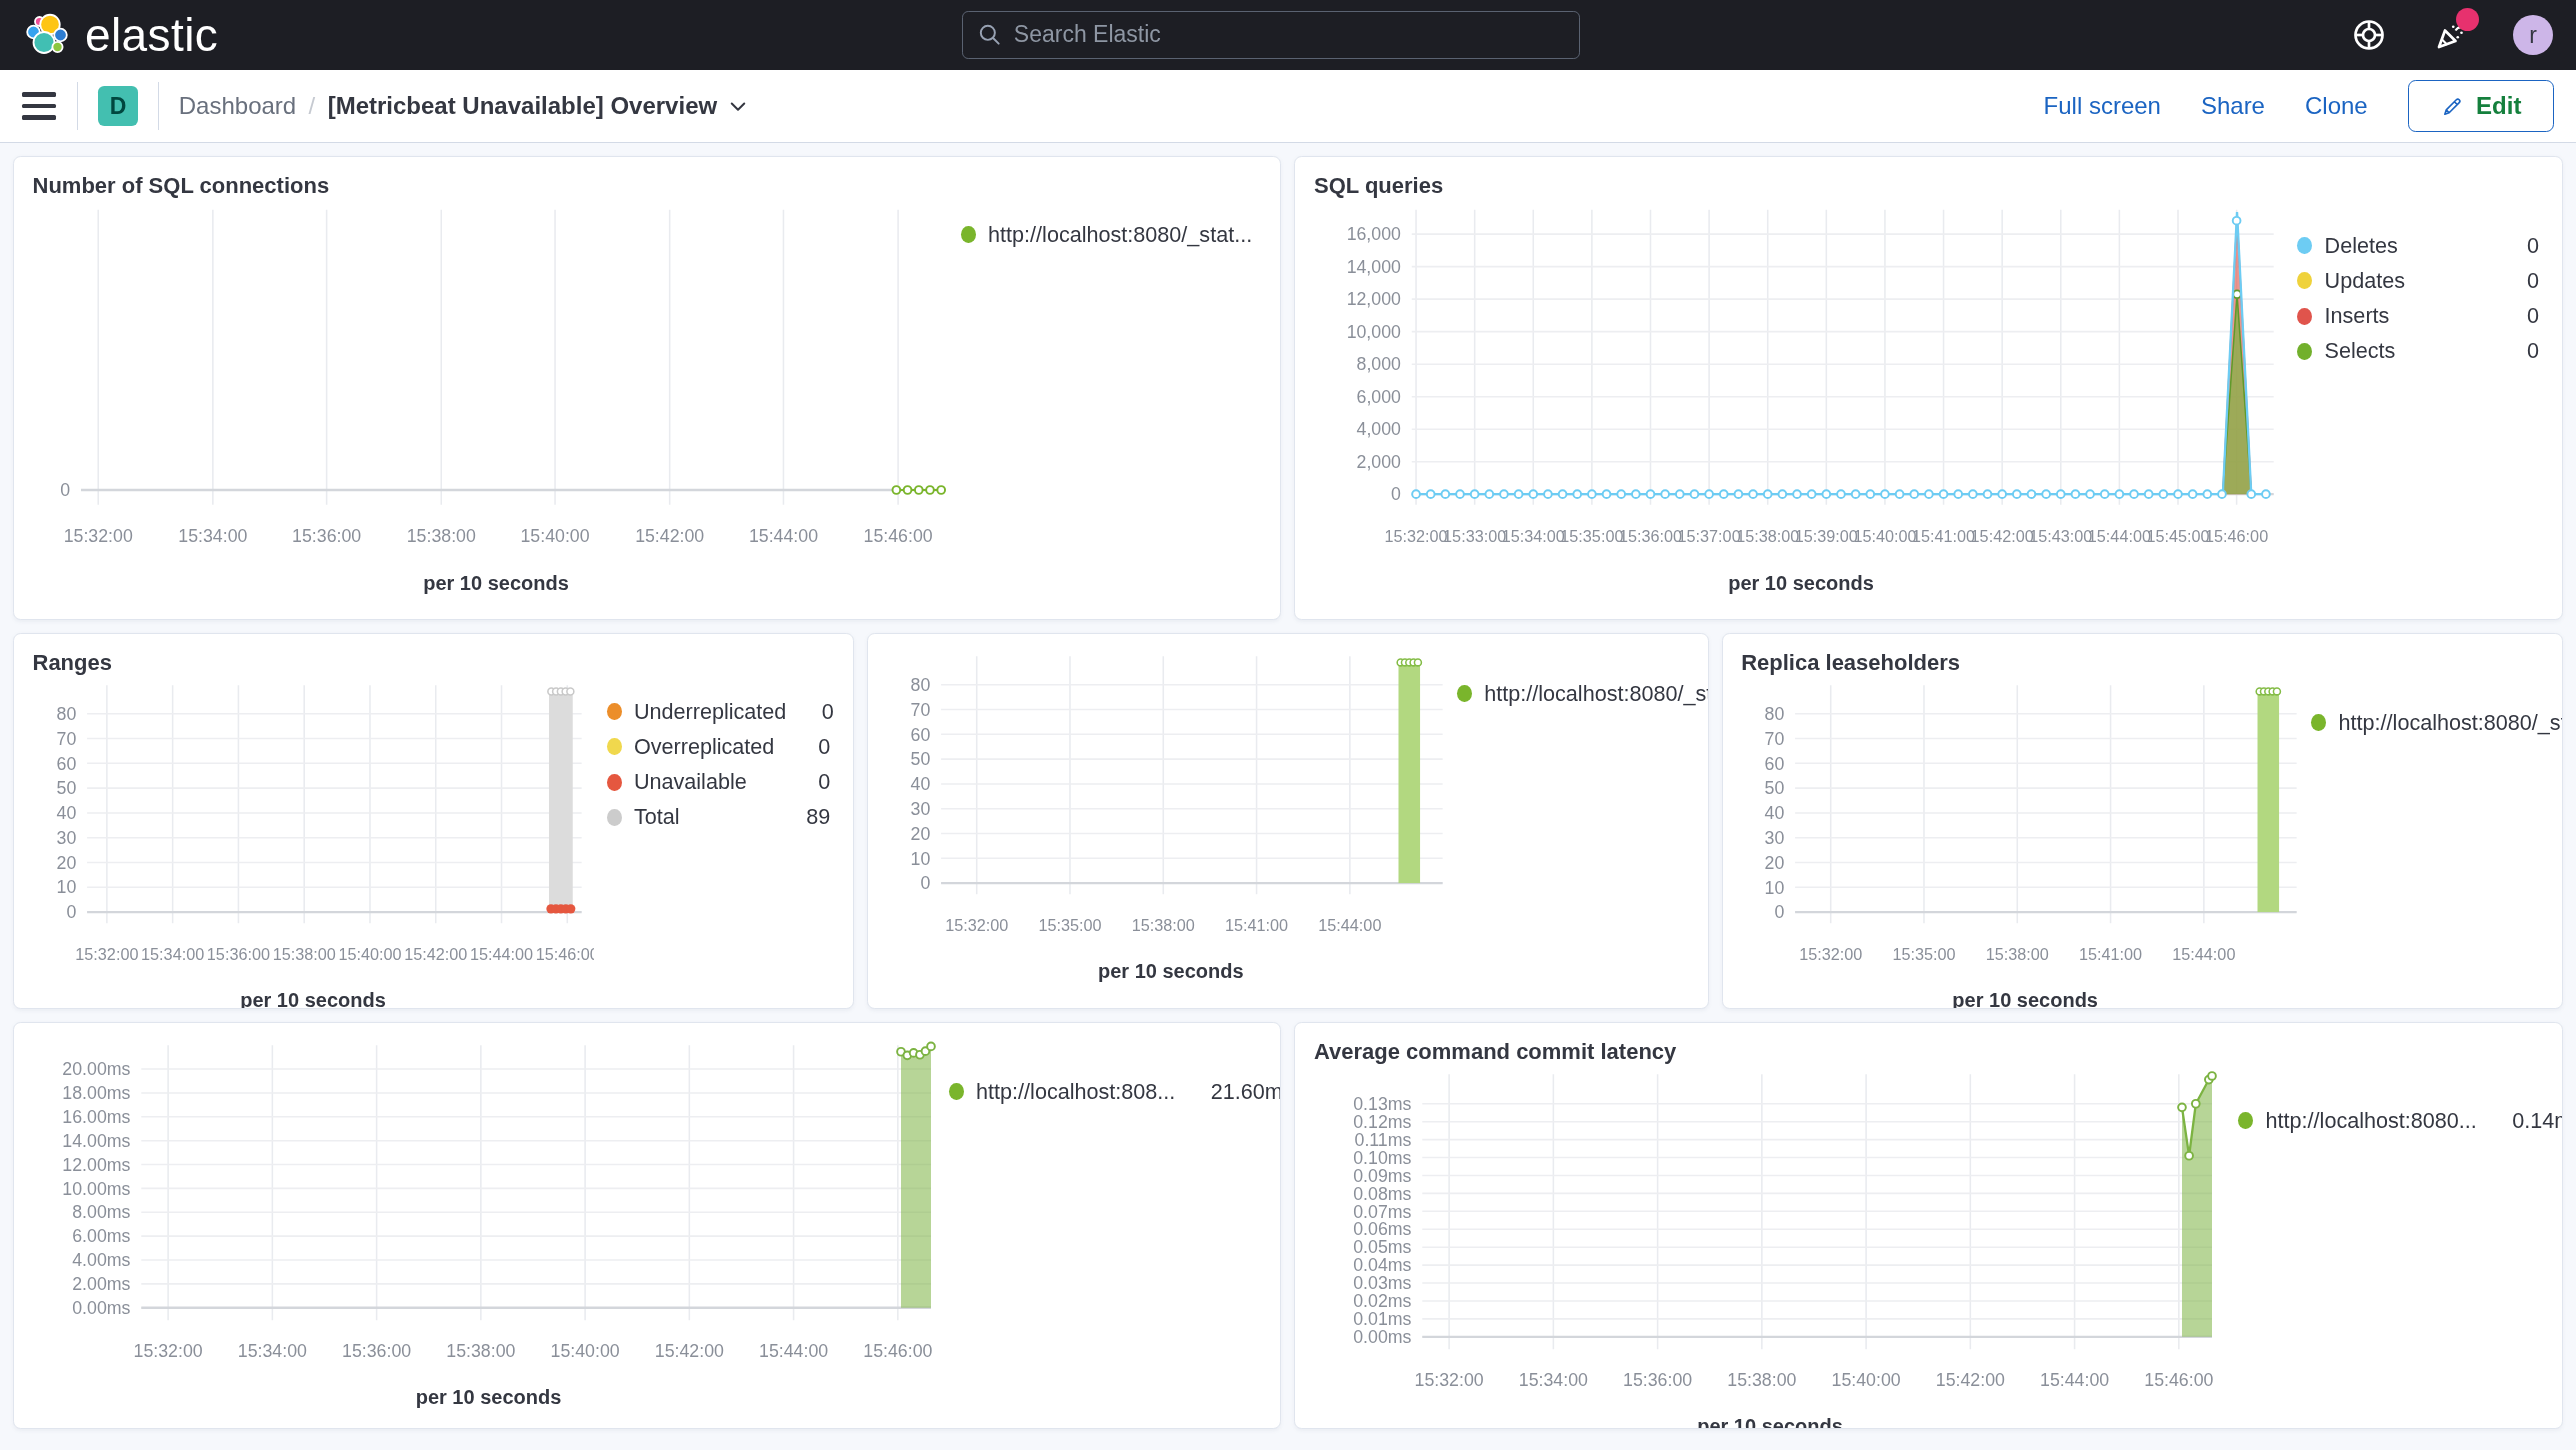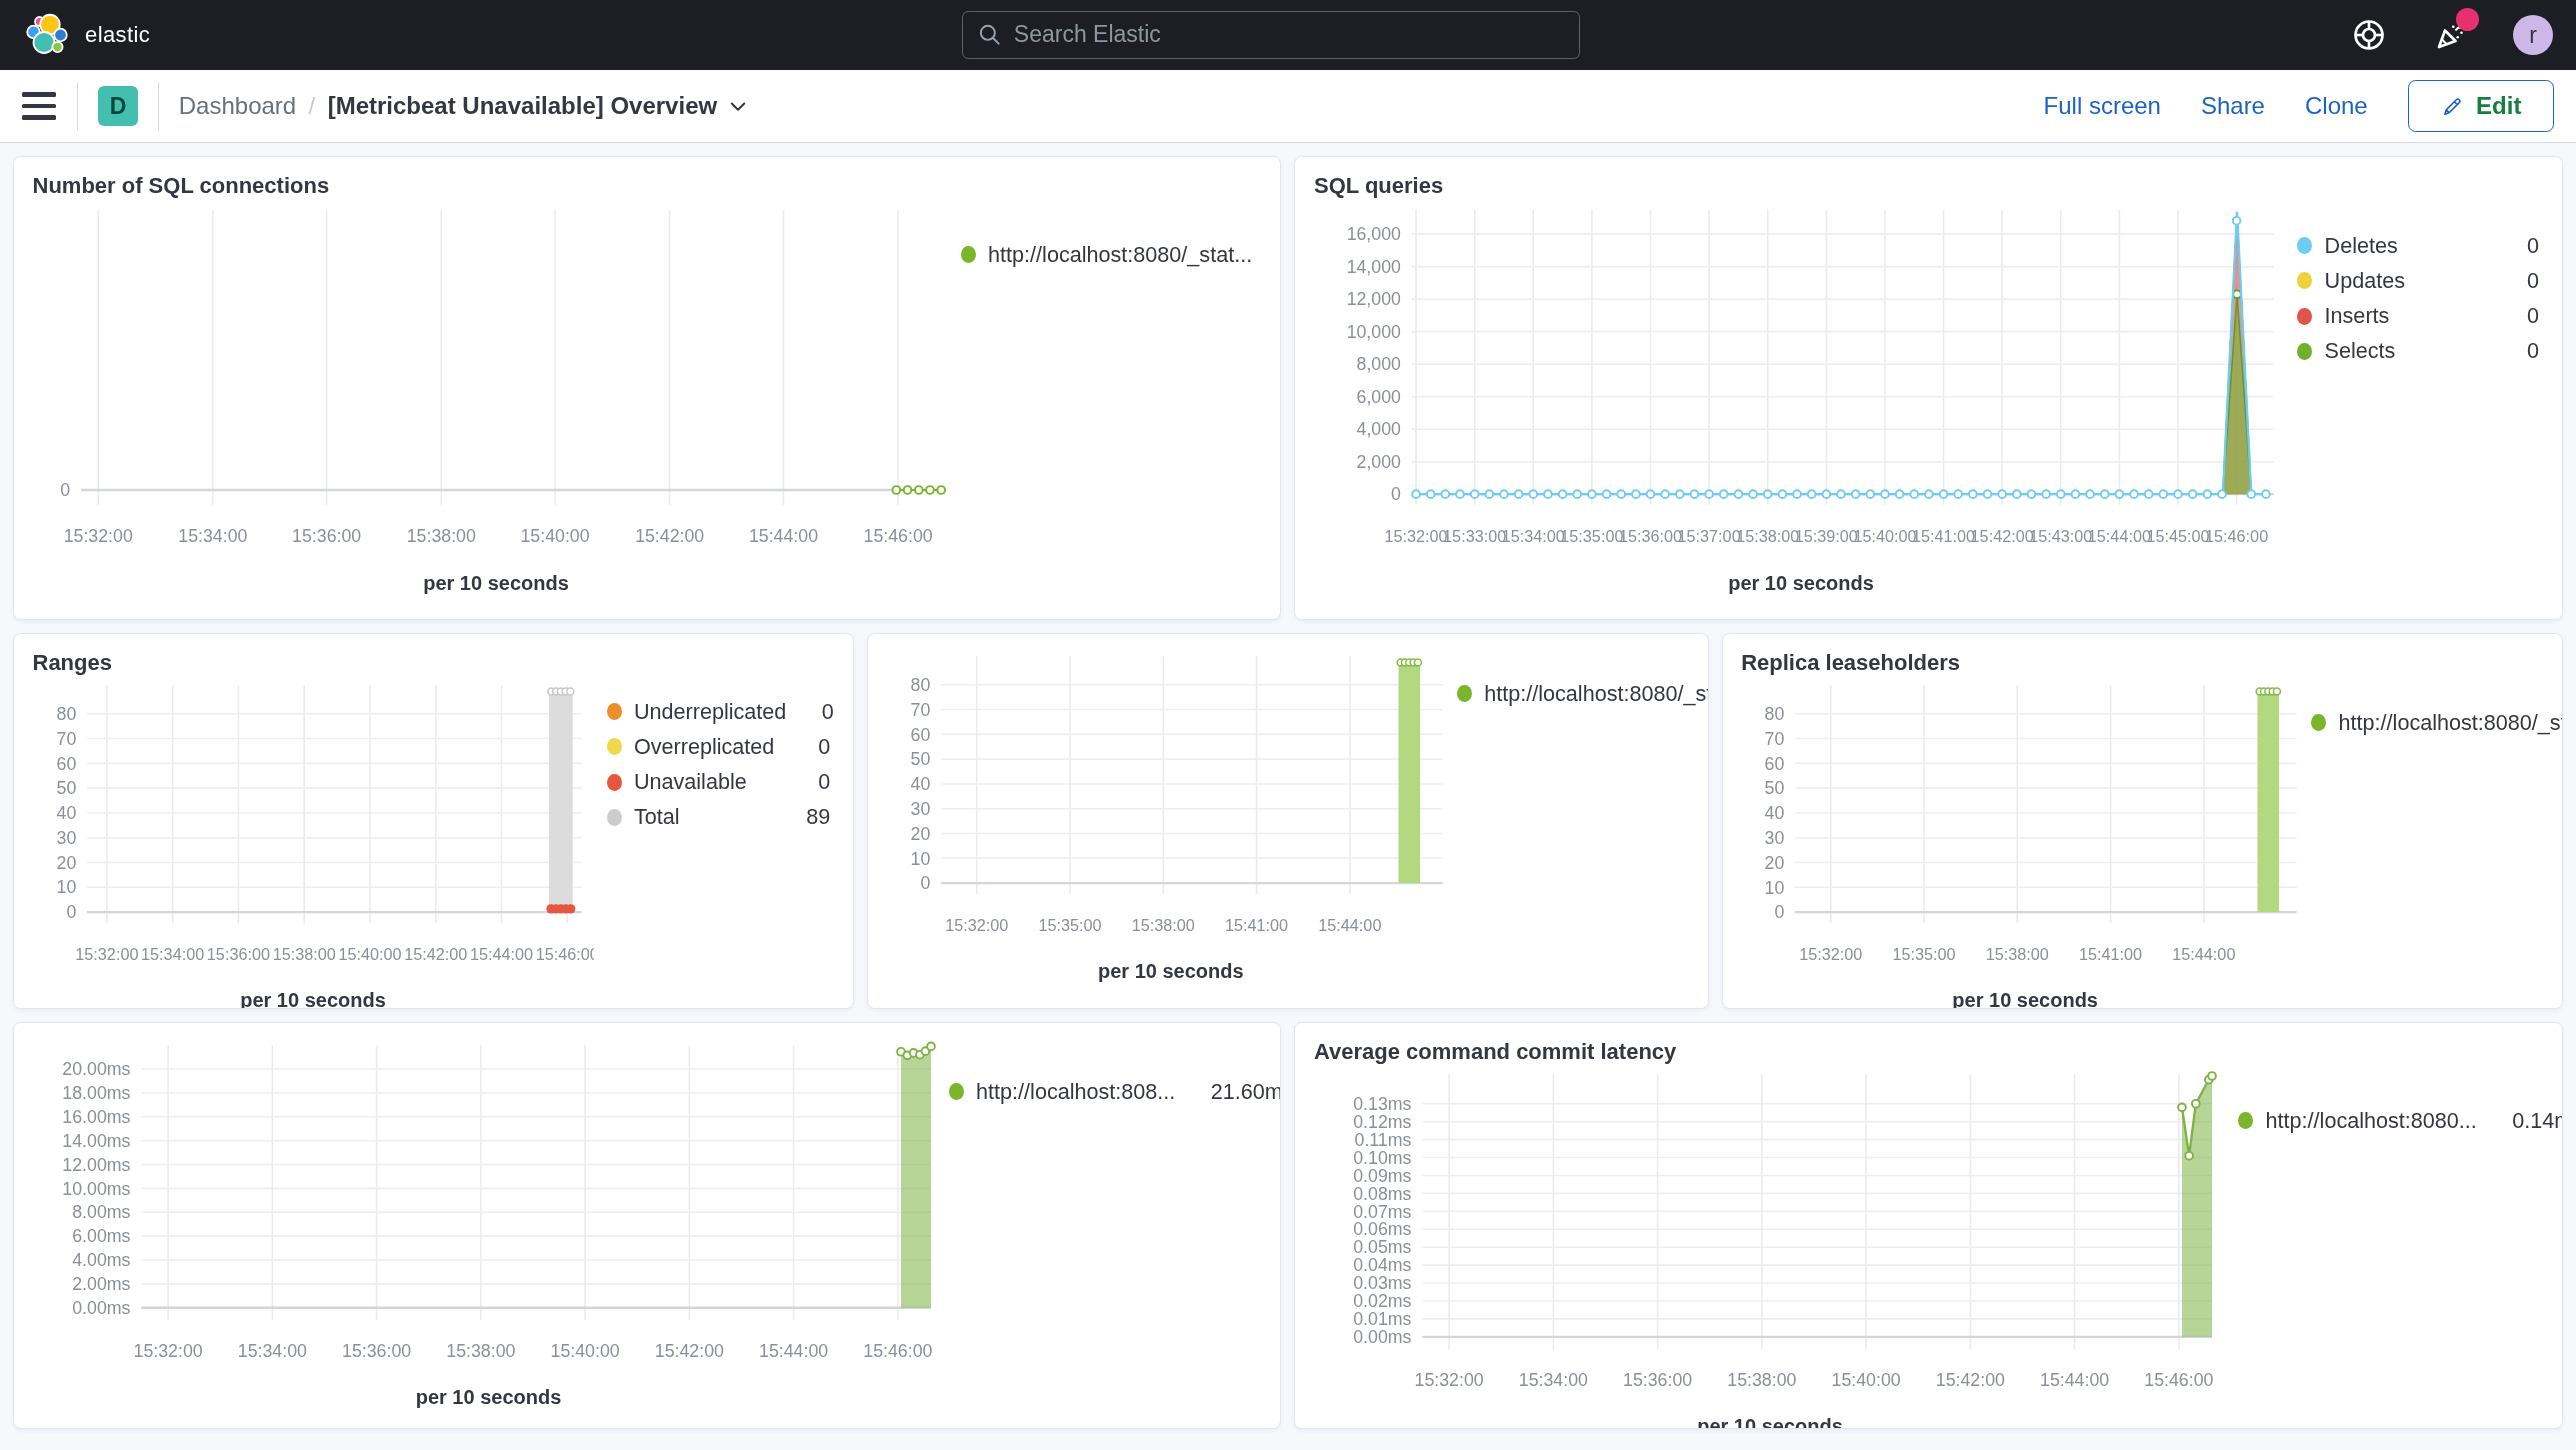--- a/index.html
+++ b/index.html
@@ -1,21 +1,21 @@
 <!DOCTYPE html>
 <html style="font-size:12.4px"><head>
 <meta charset="utf-8">
 <style>
   * { margin:0; padding:0; box-sizing:border-box; }
   html,body { width:2576px; height:1451px; font-family:"Liberation Sans", sans-serif; background:#F6F8FC; overflow:hidden; }
 
   
   .topnav { height:70px; background:#1D1E24; display:flex; align-items:center; padding:0 23px; position:relative; }
   .brand { display:flex; align-items:center; gap:14px; }
-  .brand-text { color:#fff; font-size:22px; font-weight:400; letter-spacing:0.4px; }
+  .brand-text { color:#fff; font-size:46px; font-weight:400; letter-spacing:0.4px; }
   .searchbox { position:absolute; left:962px; top:10.8px; width:618px; height:48px; border:1.5px solid #5A6271; border-radius:6.2px; display:flex; align-items:center; padding:0 14px; gap:10.8px; background:#1D1E24; }
   .searchbox input { flex:1; background:transparent; border:none; outline:none; color:#D3DAE6; font-size:23px; font-family:inherit; }
   .searchbox input::placeholder { color:#8E96A3; }
   .topnav-right { margin-left:auto; display:flex; align-items:center; gap:43px; }
   .icon-btn { position:relative; width:39px; height:39px; display:flex; align-items:center; justify-content:center; cursor:pointer; }
   .notif-dot { position:absolute; top:-7.7px; right:-9.3px; width:23px; height:23px; border-radius:50%; }
   .avatar { width:40px; height:40px; border-radius:50%; display:flex; align-items:center; justify-content:center; font-size:23px; color:#343741; }
 
   
   .subnav { height:73px; background:#fff; display:flex; align-items:center; padding:0 21.6px; border-bottom:0.8px solid #D3DAE6; }
@@ -150,21 +150,21 @@
             <text x="1119.9679999999998" y="440" font-size="23" fill="#8A8F99" text-anchor="middle">15:46:00</text>
             <text x="48" y="372.9" dy="0.35em" font-size="23" fill="#8A8F99" text-anchor="end">0</text>
             <line x1="62" y1="372.9" x2="1178" y2="372.9" stroke="#D3D6DB" stroke-width="3"></line>
             <polyline points="1117.7359999999999,372.9 1175.768,372.9" fill="none" stroke="#7AB52C" stroke-width="2.5"></polyline>
             <circle cx="1117.7359999999999" cy="372.9" r="5" fill="#fff" stroke="#7AB52C" stroke-width="2.5"></circle>
             <circle cx="1132.244" cy="372.9" r="5" fill="#fff" stroke="#7AB52C" stroke-width="2.5"></circle>
             <circle cx="1146.752" cy="372.9" r="5" fill="#fff" stroke="#7AB52C" stroke-width="2.5"></circle>
             <circle cx="1161.26" cy="372.9" r="5" fill="#fff" stroke="#7AB52C" stroke-width="2.5"></circle>
             <circle cx="1175.768" cy="372.9" r="5" fill="#fff" stroke="#7AB52C" stroke-width="2.5"></circle>
           </svg></div>
-      <div class="legend" style="margin-top: 40px; width: 301px; text-align: center;">
+      <div class="legend" style="margin-top: 20px; width: 301px; text-align: center;">
           <div class="lg-item">
             <span class="lg-dot" style="background: rgb(122, 181, 44);"></span>
             <span>http://localhost:8080/_stat...</span>
             <span class="lg-val">0</span>
           </div>
         </div>
     </div>
     <div class="xlabel" style="width: 927px;">per 10 seconds</div>
   </section>
 

